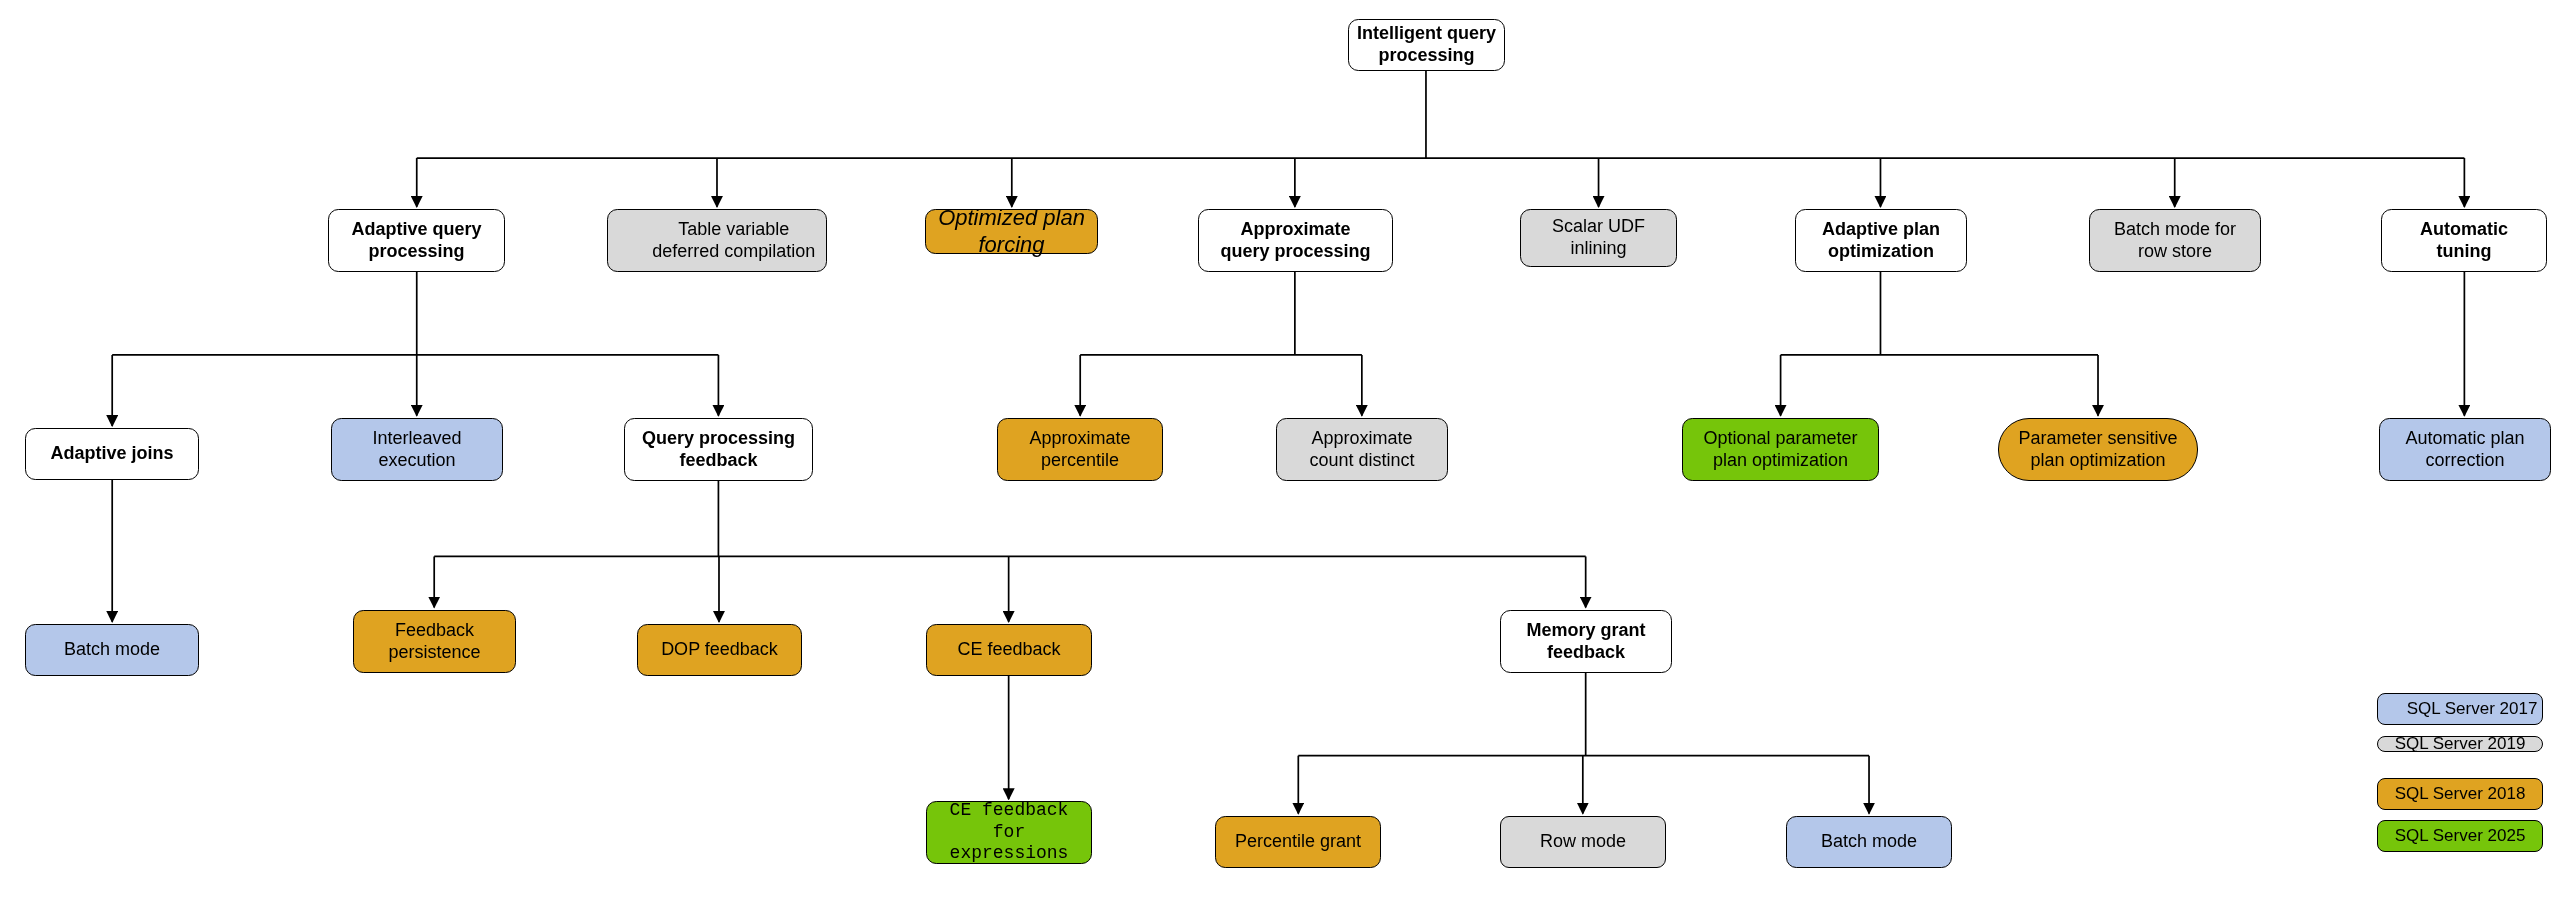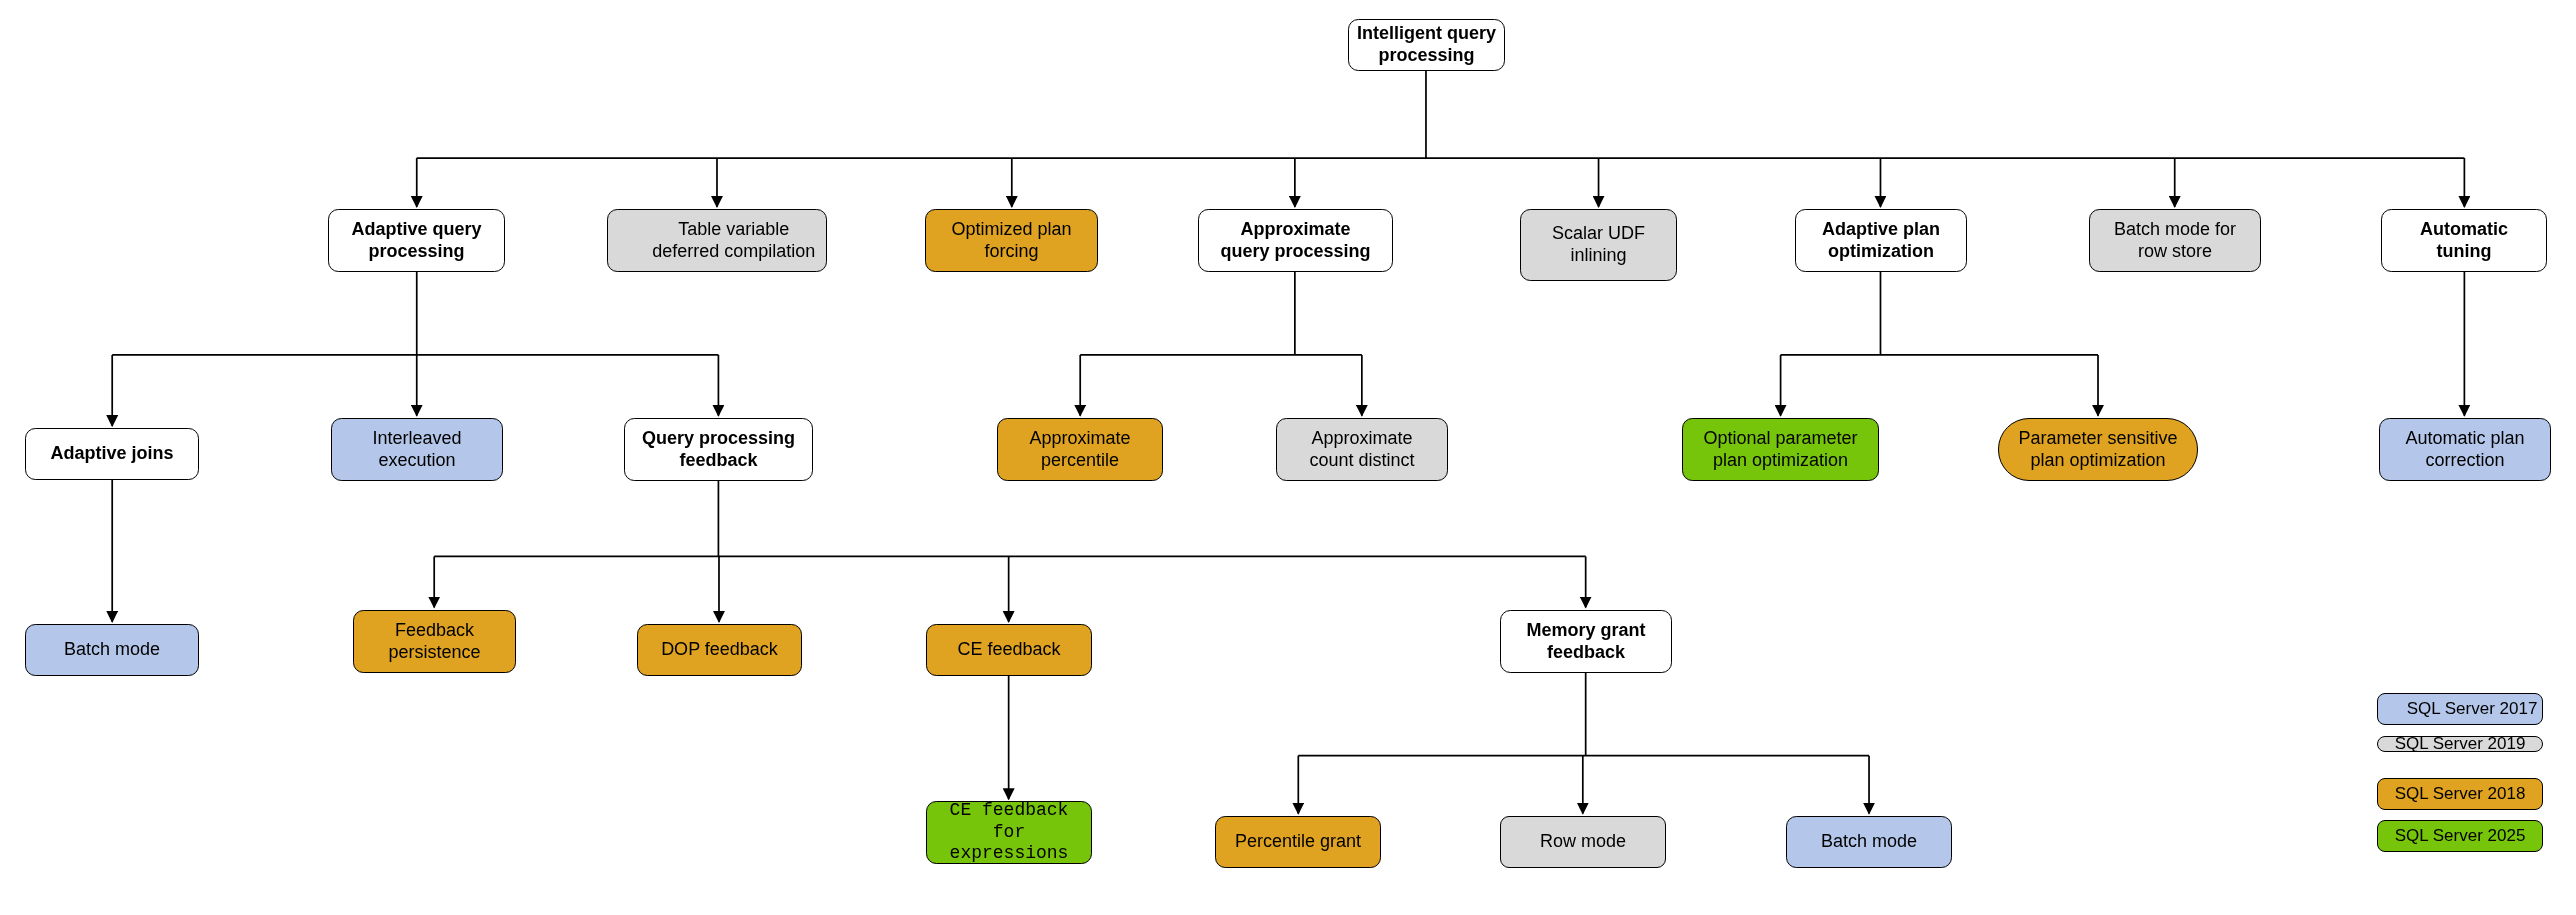--- a/index.html
+++ b/index.html
@@ -105,25 +105,25 @@
         <path d="M 3265 1320 L 3265 1421" marker-end="url(#arrow)"></path>
       </g>
   </svg>
   <div id="nodes-layer">
       <div class="node n-white" style="left: 1348px; top: 19px; width: 157px; height: 52px; font-size: 18px;">Intelligent query
 processing</div>
       <div class="node n-white" style="left: 328px; top: 209px; width: 177px; height: 63px; font-size: 18px;">Adaptive query
 processing</div>
       <div class="node n-gray" style="left: 607px; top: 209px; width: 220px; height: 63px; font-size: 18px; padding-left: 38px;">Table variable
 deferred compilation</div>
-      <div class="node n-orange" style="left: 925px; top: 209px; width: 173px; height: 63px; font-size: 18px;">Optimized plan
+      <div class="node n-orange" style="left: 925px; top: 209px; width: 173px; height: 45px; font-size: 22px; font-style: italic;">Optimized plan
 forcing</div>
       <div class="node n-white" style="left: 1198px; top: 209px; width: 195px; height: 63px; font-size: 18px;">Approximate
 query processing</div>
-      <div class="node n-gray" style="left: 1520px; top: 209px; width: 157px; height: 72px; font-size: 18px;">Scalar UDF
+      <div class="node n-gray" style="left: 1520px; top: 209px; width: 157px; height: 58px; font-size: 18px;">Scalar UDF
 inlining</div>
       <div class="node n-white" style="left: 1795px; top: 209px; width: 172px; height: 63px; font-size: 18px;">Adaptive plan
 optimization</div>
       <div class="node n-gray" style="left: 2089px; top: 209px; width: 172px; height: 63px; font-size: 18px;">Batch mode for
 row store</div>
       <div class="node n-white" style="left: 2381px; top: 209px; width: 166px; height: 63px; font-size: 18px;">Automatic
 tuning</div>
       <div class="node n-white" style="left: 25px; top: 428px; width: 174px; height: 52px; font-size: 18px;">Adaptive joins</div>
       <div class="node n-blue" style="left: 331px; top: 418px; width: 172px; height: 63px; font-size: 18px;">Interleaved
 execution</div>

